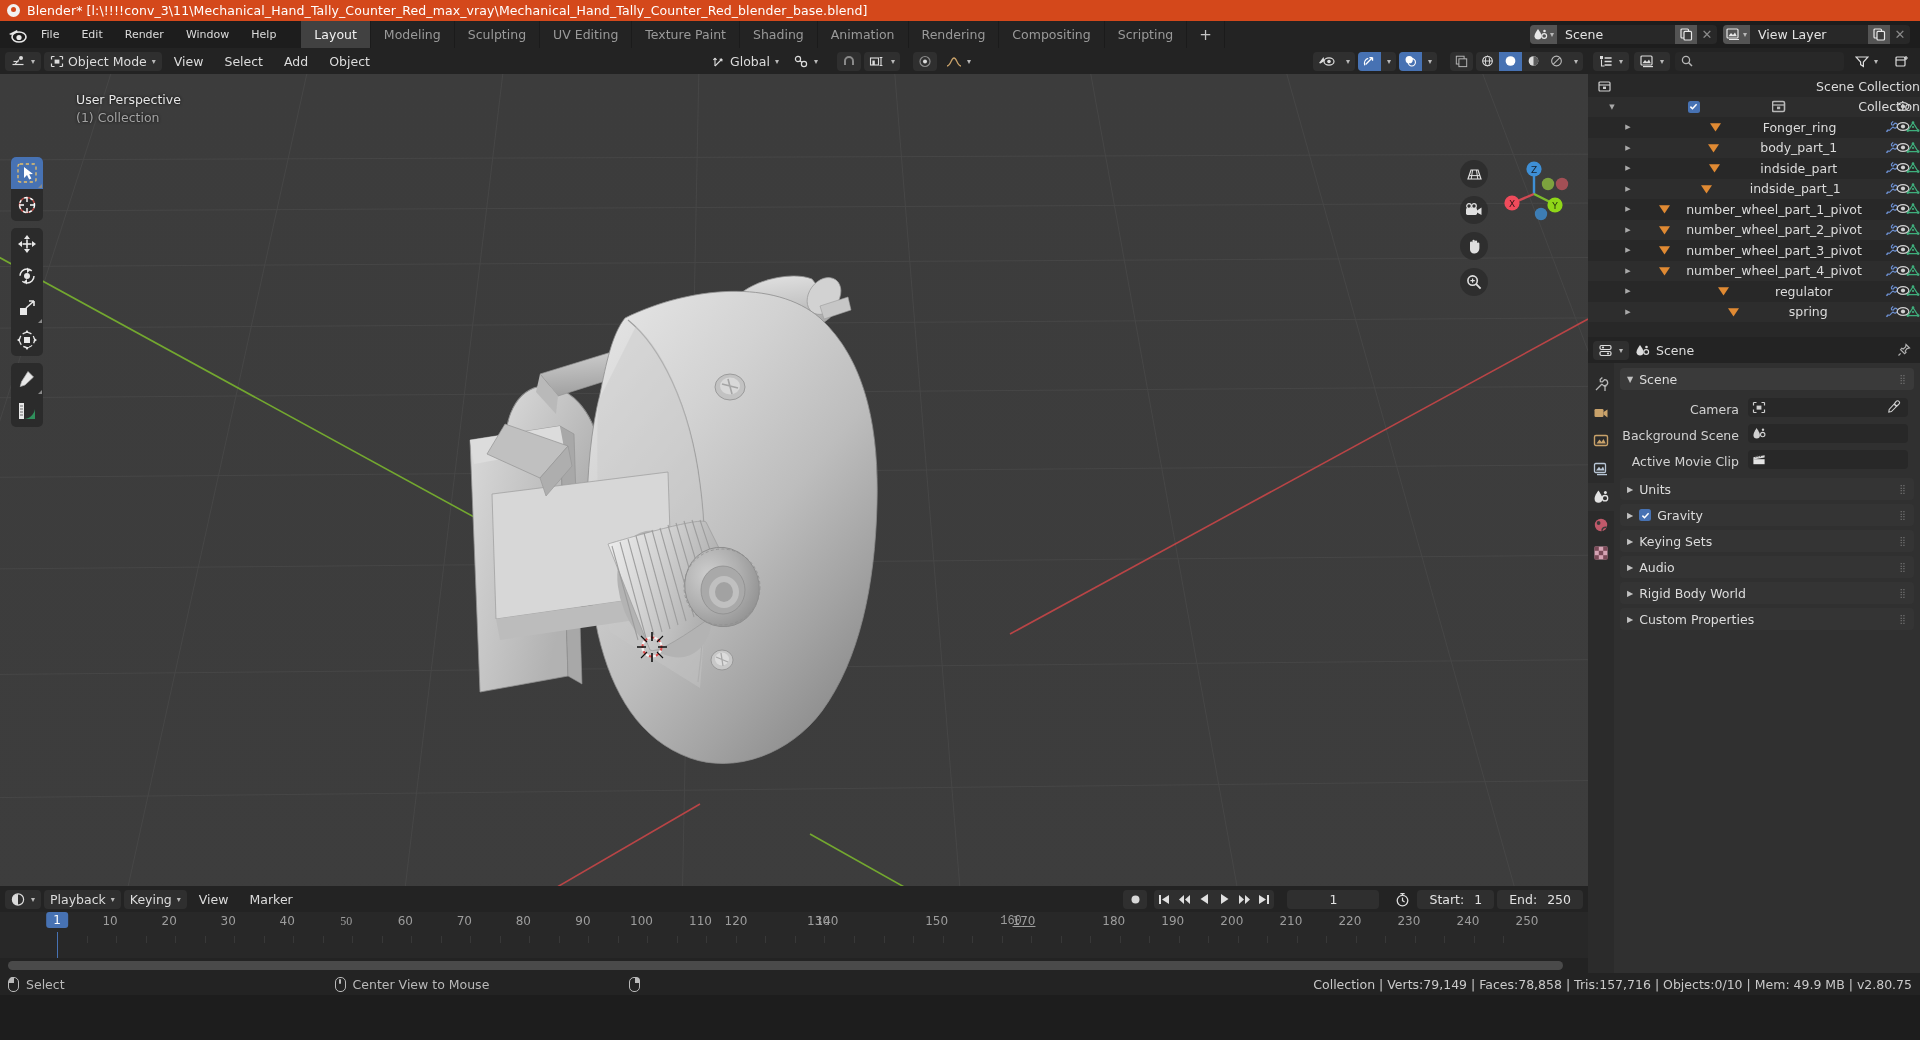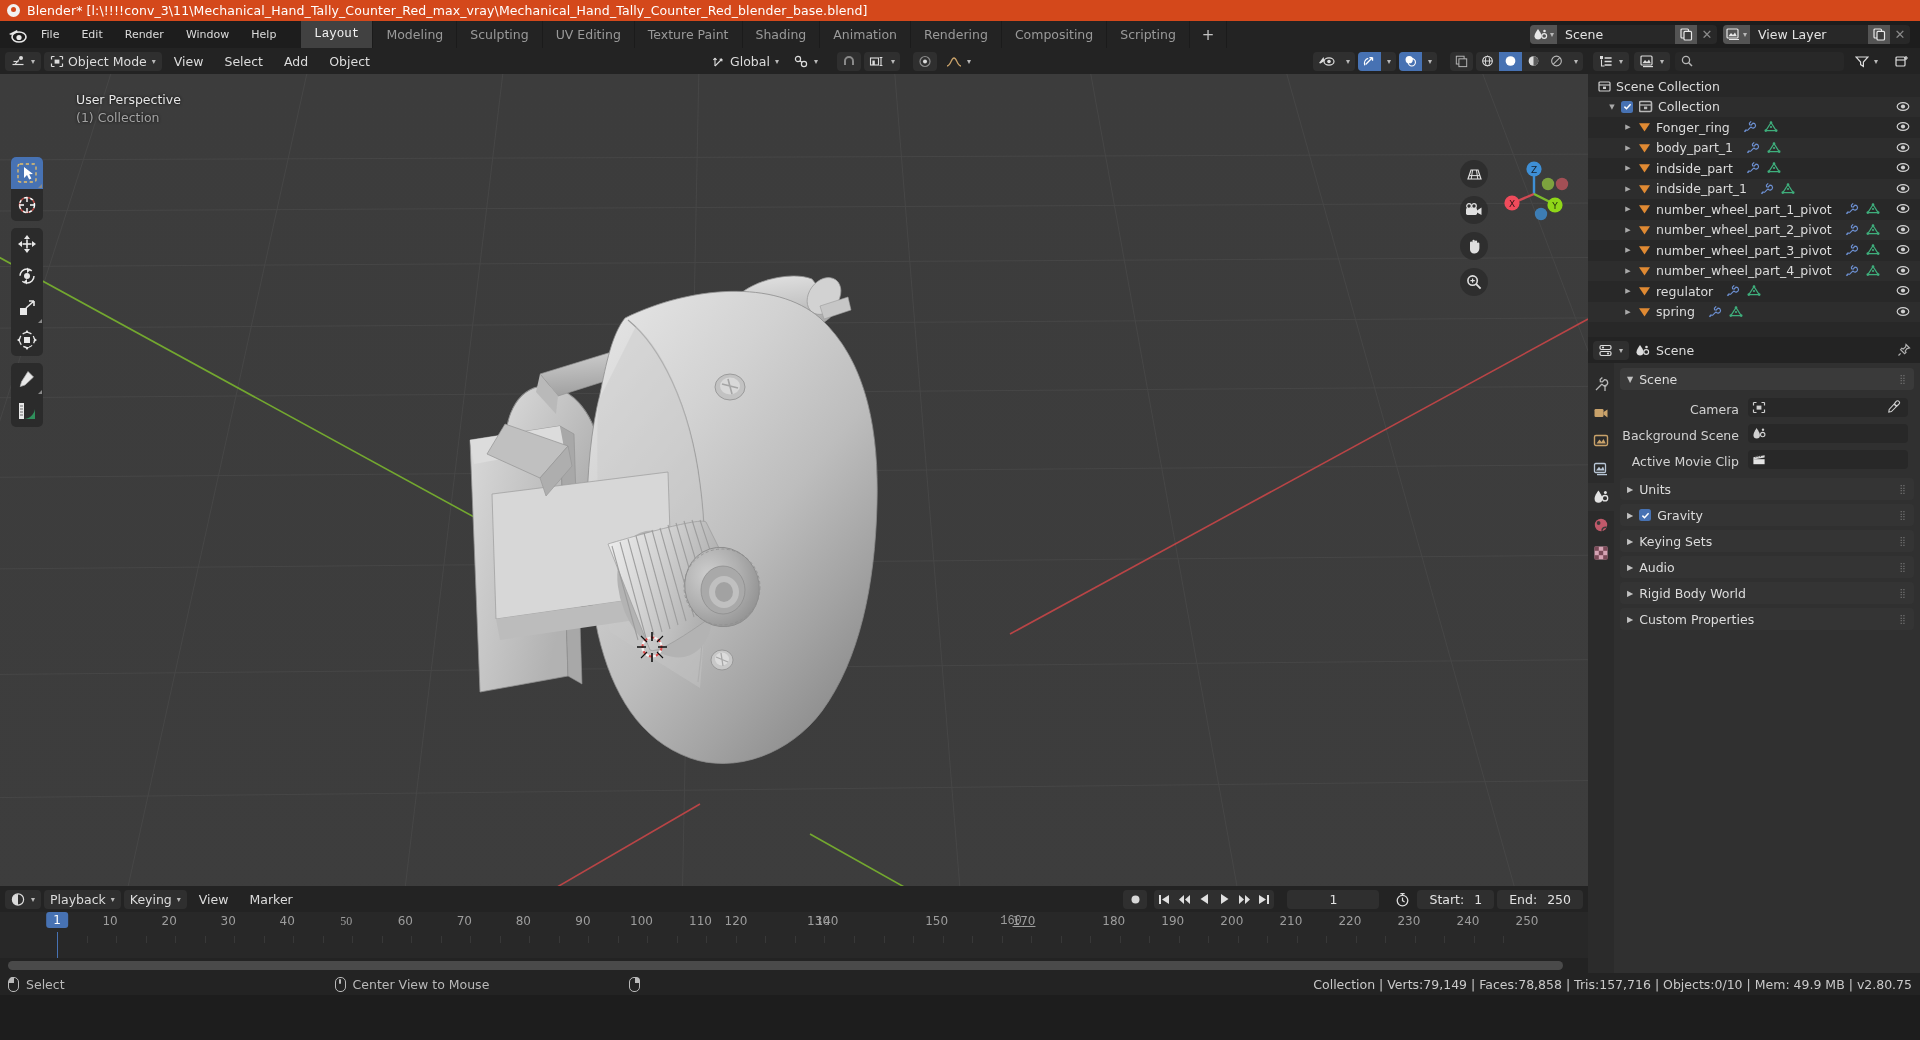--- a/index.html
+++ b/index.html
@@ -20,21 +20,21 @@
   .topbar { height:27px; background:#1d1d1d; display:flex; align-items:center;
     padding:0 4px; gap:0; position:relative; }
   .blender-logo { width:26px; height:22px; display:flex; align-items:center;
     justify-content:center; flex:none; }
   .menu-item { padding:3px 11px; font-size:11px; color:#dcdcdc; cursor:default;
     border-radius:3px; white-space:nowrap; }
   .ws-tabs { display:flex; align-items:center; margin-left:14px; height:27px; }
   .ws-tab { padding:6px 13px 7px; font-size:12.5px; color:#9a9a9a; white-space:nowrap;
     background:#232323; border-right:1px solid #1b1b1b; height:27px;
     display:flex; align-items:center; }
-  .ws-tab.active { background:#414141; color:#f2f2f2;font-family:Liberation Mono, monospace; }
+  .ws-tab.active { background:#414141; color:#f2f2f2; }
   .ws-tab.plus { color:#c3c3c3; padding:6px 12px; font-size:15px; background:#232323;}
   .topbar-fill { flex:1; height:27px; background:#232323; }
   .topbar-right { display:flex; align-items:center; gap:6px; padding-right:6px;
     background:#1d1d1d; height:27px; }
   .id-block { display:flex; align-items:center; height:19px; background:#282828;
     border-radius:4px; overflow:hidden; }
   .id-icon-btn { width:27px; height:19px; background:#545454; display:flex;
     align-items:center; justify-content:center; gap:1px; }
   .id-name { background:#282828; padding:0 10px 0 8px; font-size:12.5px;
     color:#e3e3e3; line-height:19px; min-width:118px; }
@@ -117,21 +117,21 @@
     background:#4772b3; }
 
   
   .ol-header { height:26px; background:#232323; display:flex; align-items:center;
     padding:0 5px; gap:5px; }
   .ol-search { flex:1; height:19px; background:#282828; border-radius:4px;
     display:flex; align-items:center; padding:0 6px; gap:5px; }
   .ol-body { height:263px; background:#282828; overflow:hidden; position:relative;
     padding-top:2px; }
   .ol-row { height:20.5px; display:flex; align-items:center; font-size:12.5px;
-    color:#dcdcdc; padding-left:6px; position:relative; white-space:nowrap; }
+    color:#dcdcdc; padding-left:6px; position:relative; white-space:nowrap;justify-content:space-between; }
   .ol-row:nth-child(even) { background:#2d2d2d; }
   .ol-row .disc { width:12px; display:flex; justify-content:center;
     font-size:7px; color:#a9a9a9; }
   .ol-row .nm { margin-left:5px; }
   .ol-row .eye { position:absolute; right:10px; top:3px; }
   .ol-icons { display:flex; align-items:center; gap:7px; margin-left:13px; }
 
   
   .pr-header { height:26px; background:#232323; display:flex; align-items:center;
     padding:0 5px; gap:6px; }

